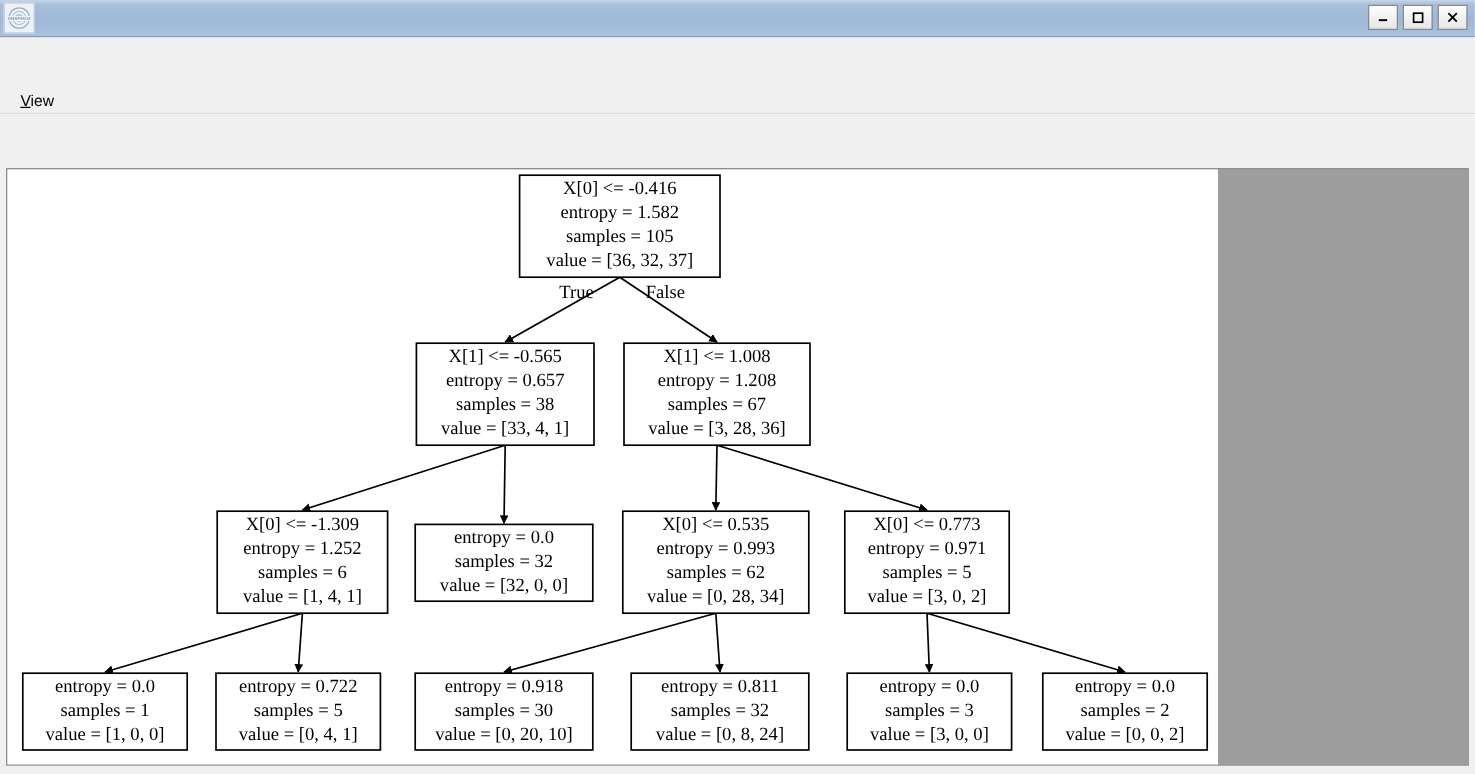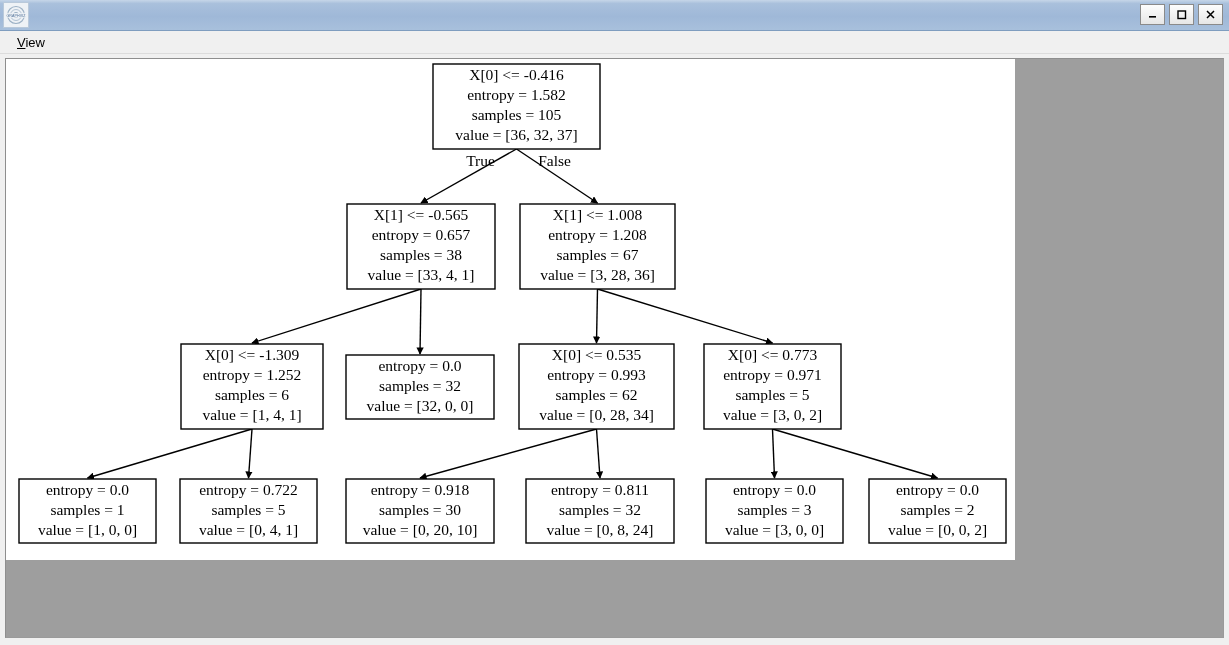--- a/index.html
+++ b/index.html
@@ -17,20 +17,21 @@
   
   .window {
     position: absolute;
     left: 0; top: 0;
     width: 1229px;
     height: 645px;
     background: #f0f0f0;
     box-sizing: border-box;
     display: flex;
     flex-direction: column;
+    gap: 41px;
   }
 
   
   .titlebar {
     position: relative;
     height: 30px;
     flex: 0 0 30px;
     background: linear-gradient(to bottom, #c6d6e8 0%, #a9c0dc 12%, #9fb8d8 55%, #a8c0dc 100%);
     border-bottom: 1px solid #7f9dbf;
     display: flex;

